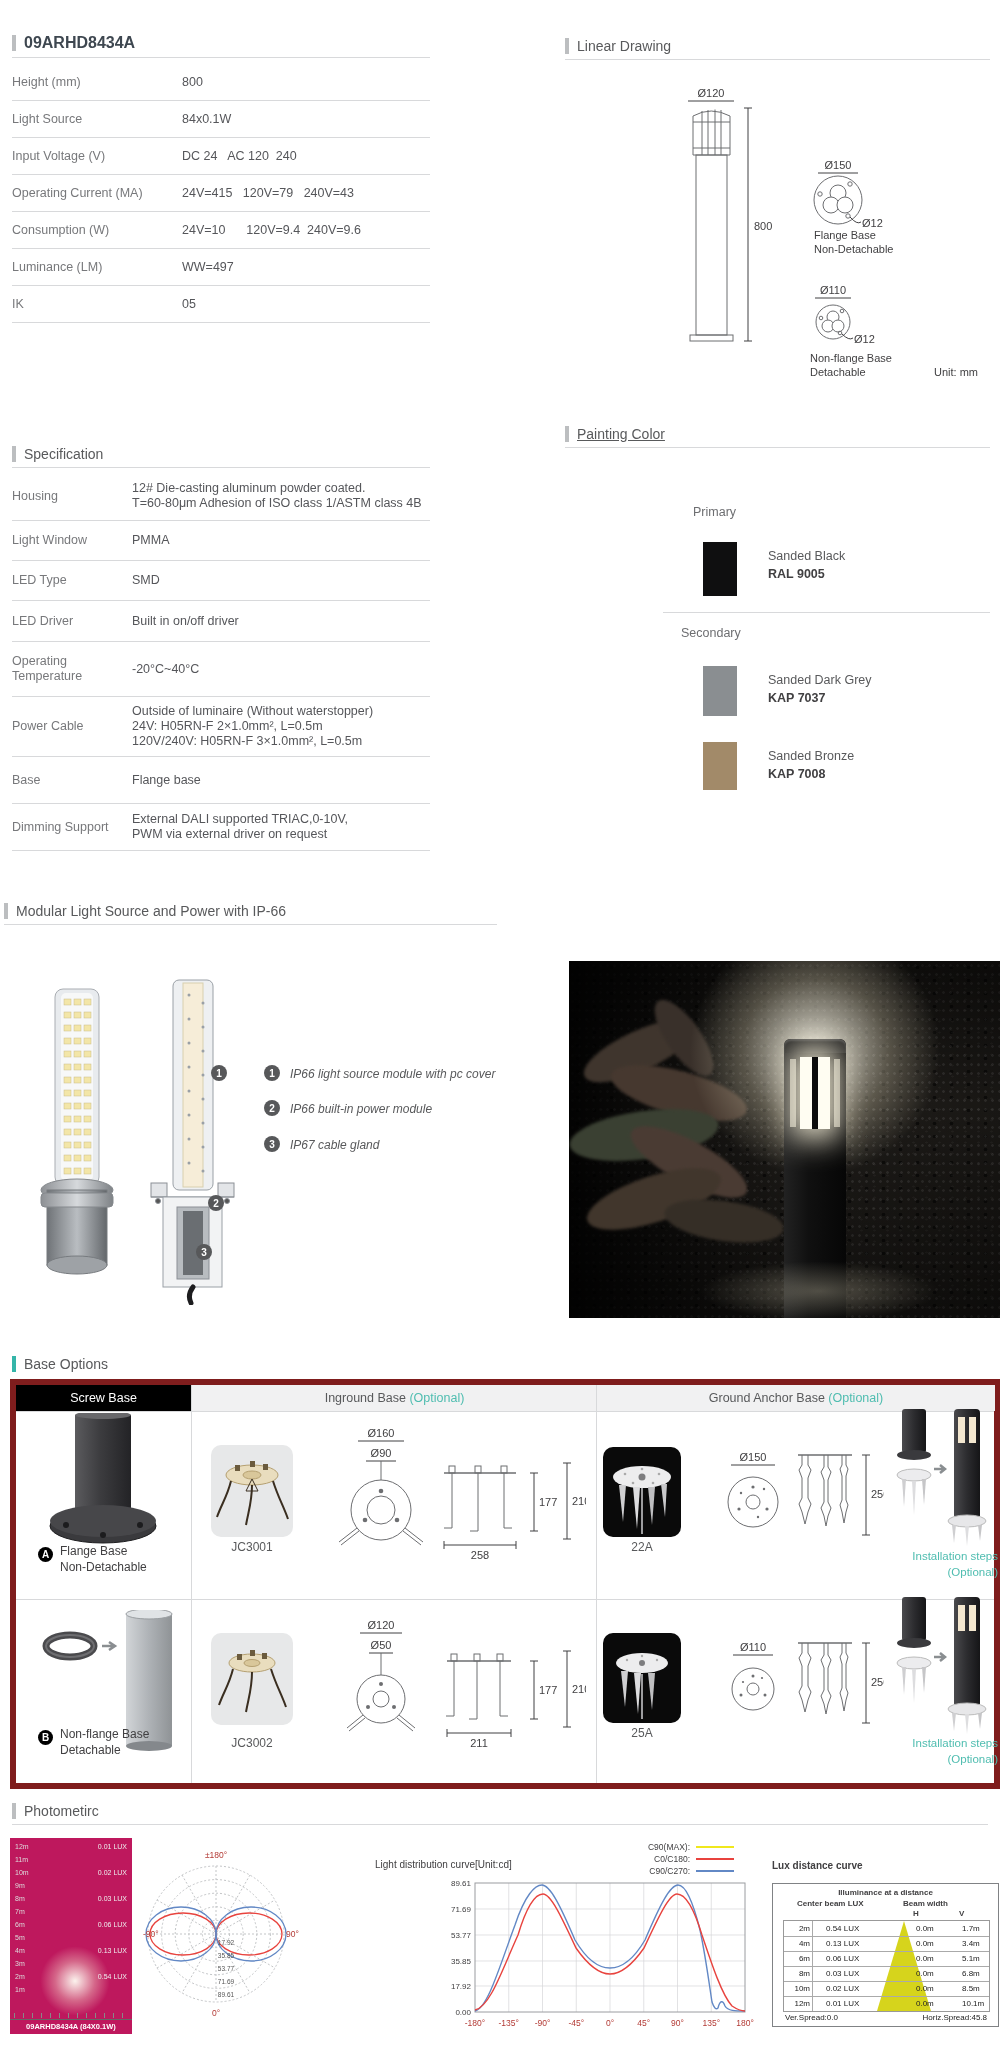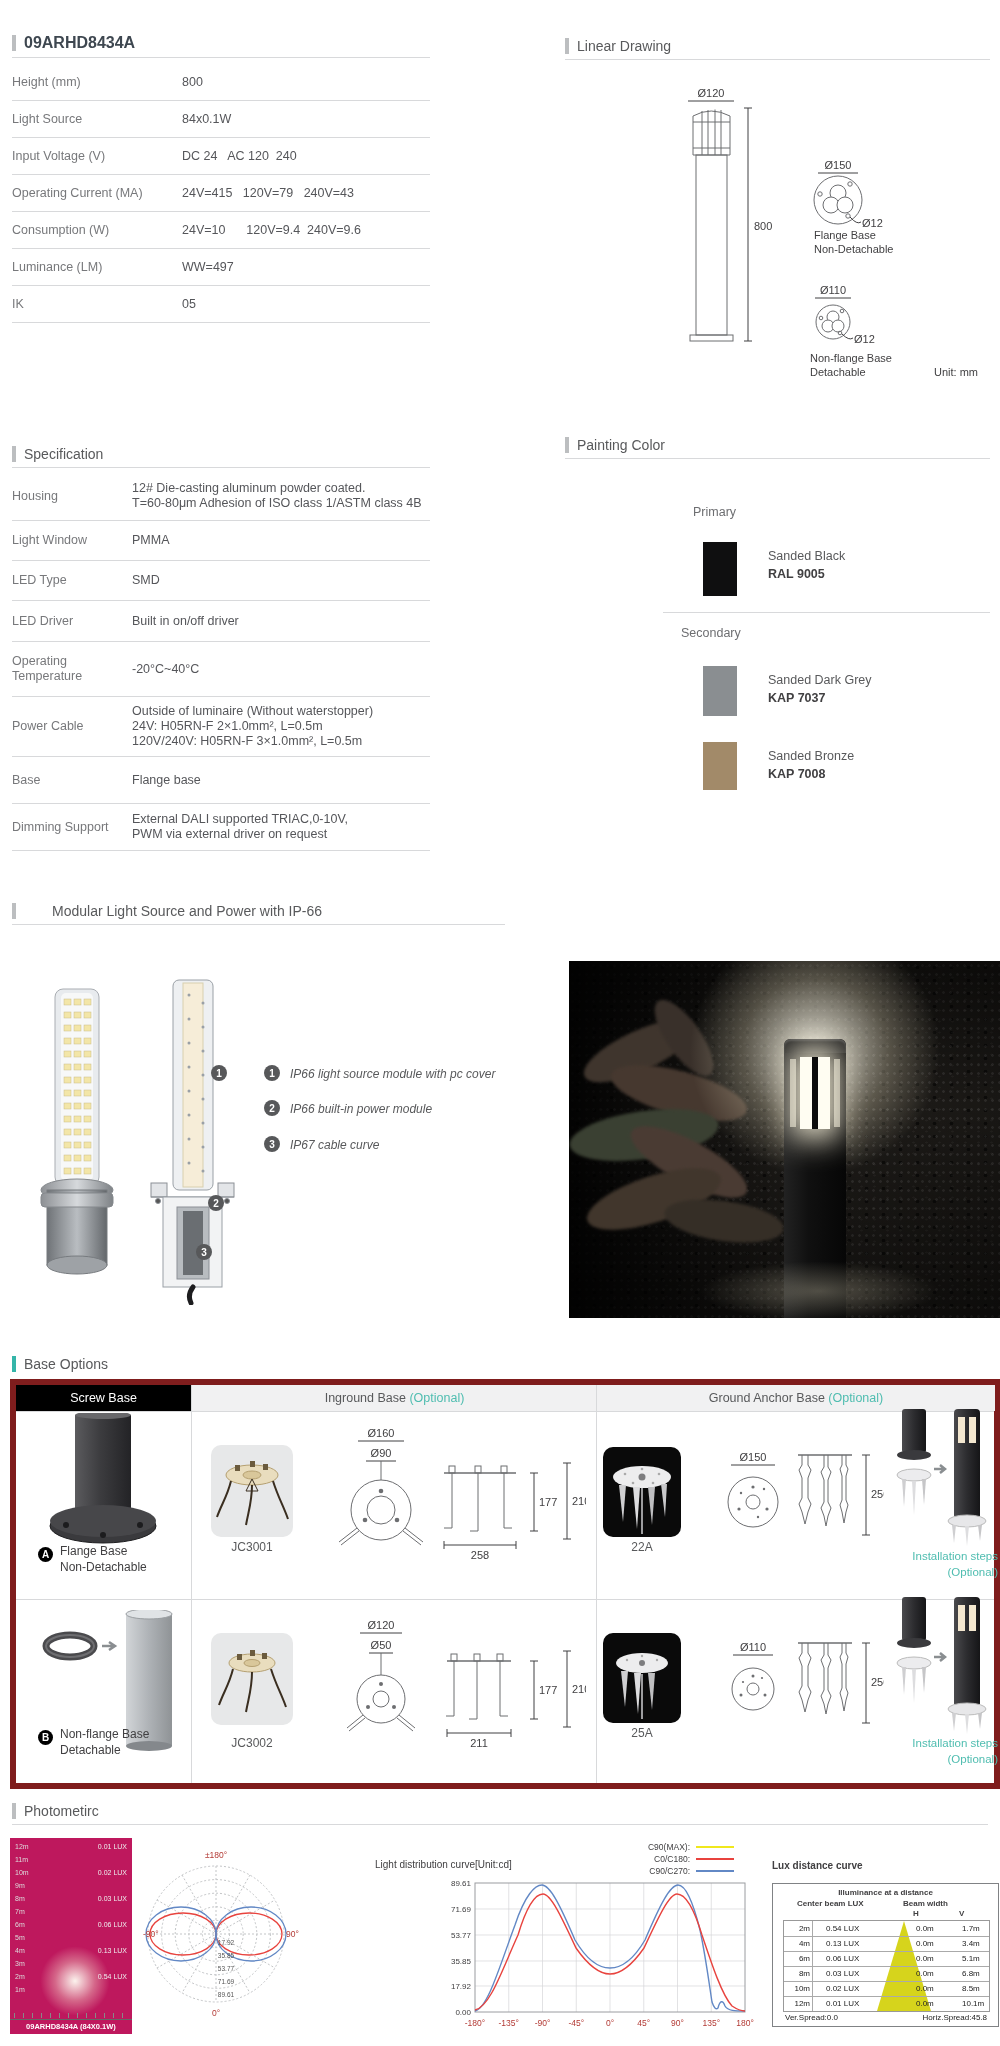--- a/index.html
+++ b/index.html
@@ -198,38 +198,38 @@
         <span class="l">Base</span>
         <span class="v">Flange base</span>
       </div>
     <div class="srow" style="height:46px;">
         <span class="l">Dimming Support</span>
         <span class="v">External DALI supported TRIAC,0-10V,
 PWM via external driver on request</span>
       </div>
   </div>
 
-  <div class="abs sh" style="left:565px;top:437px;width:425px;">
+  <div class="abs sh" style="left:565px;top:426px;width:425px;text-decoration:underline;">
     <span class="bar"></span>
     <span class="t">Painting Color</span>
   </div>
   <div class="abs pcap" style="left:693px;top:505px;">Primary</div>
   <div class="swatch abs" style="left: 703px; top: 542px; height: 54px; background: rgb(15, 15, 16);"></div>
   <div class="abs pname" style="left:768px;top:549px;">Sanded Black</div>
   <div class="abs pcode" style="left:768px;top:567px;">RAL 9005</div>
   <div class="abs" style="left:663px;top:612px;width:327px;height:1px;background:#d8d9db;"></div>
   <div class="abs pcap" style="left:681px;top:626px;">Secondary</div>
   <div class="swatch abs" style="left: 703px; top: 666px; height: 50px; background: rgb(138, 142, 145);"></div>
   <div class="abs pname" style="left:768px;top:673px;">Sanded Dark Grey</div>
   <div class="abs pcode" style="left:768px;top:691px;">KAP 7037</div>
   <div class="swatch abs" style="left: 703px; top: 742px; height: 48px; background: rgb(162, 138, 105);"></div>
   <div class="abs pname" style="left:768px;top:749px;">Sanded Bronze</div>
   <div class="abs pcode" style="left:768px;top:767px;">KAP 7008</div>
 
-  <div class="abs sh" style="left:12px;top:903px;width:493px;gap:28px;">
+  <div class="abs sh" style="left:4px;top:903px;width:493px;">
     <span class="bar"></span>
     <span class="t">Modular Light Source and Power with IP-66</span>
   </div>
 
   <svg class="abs" style="left:25px;top:985px;" width="105" height="300" viewBox="0 0 105 300">
     <defs>
       <linearGradient id="met" x1="0" x2="1">
           <stop offset="0" stop-color="#8d9094"></stop>
           <stop offset=".5" stop-color="#d6d9dc"></stop>
           <stop offset="1" stop-color="#7e8286"></stop>
@@ -306,21 +306,21 @@
 
   <div class="cnum" style="left:211px;top:1065px;">1</div>
   <div class="cnum" style="left:208px;top:1195px;">2</div>
   <div class="cnum" style="left:196px;top:1244px;">3</div>
 
   <div class="cnum" style="left:264px;top:1065px;">1</div>
   <div class="abs ctext" style="left:290px;top:1067px;">IP66 light source module with pc cover</div>
   <div class="cnum" style="left:264px;top:1100px;">2</div>
   <div class="abs ctext" style="left:290px;top:1102px;">IP66 built-in power module</div>
   <div class="cnum" style="left:264px;top:1136px;">3</div>
-  <div class="abs ctext" style="left:290px;top:1138px;">IP67 cable curve</div>
+  <div class="abs ctext" style="left:290px;top:1138px;">IP67 cable gland</div>
 
   <div class="photo" style="left:569px;top:961px;width:431px;height:357px;">
     <div class="abs" style="inset:0;background-color:#26231f;
       background-image:
         radial-gradient(rgba(255,255,255,0.13) 1px, transparent 1.4px),
         radial-gradient(rgba(255,255,255,0.06) 1px, transparent 1.4px),
         radial-gradient(rgba(0,0,0,0.55) 1.6px, transparent 2.2px);
       background-size:7px 9px,13px 11px,17px 13px;"></div>
     <div class="abs" style="inset:0;background:
       linear-gradient(90deg, rgba(0,0,0,.92) 0%, rgba(0,0,0,.55) 28%, rgba(0,0,0,.15) 55%, rgba(0,0,0,.35) 100%),

